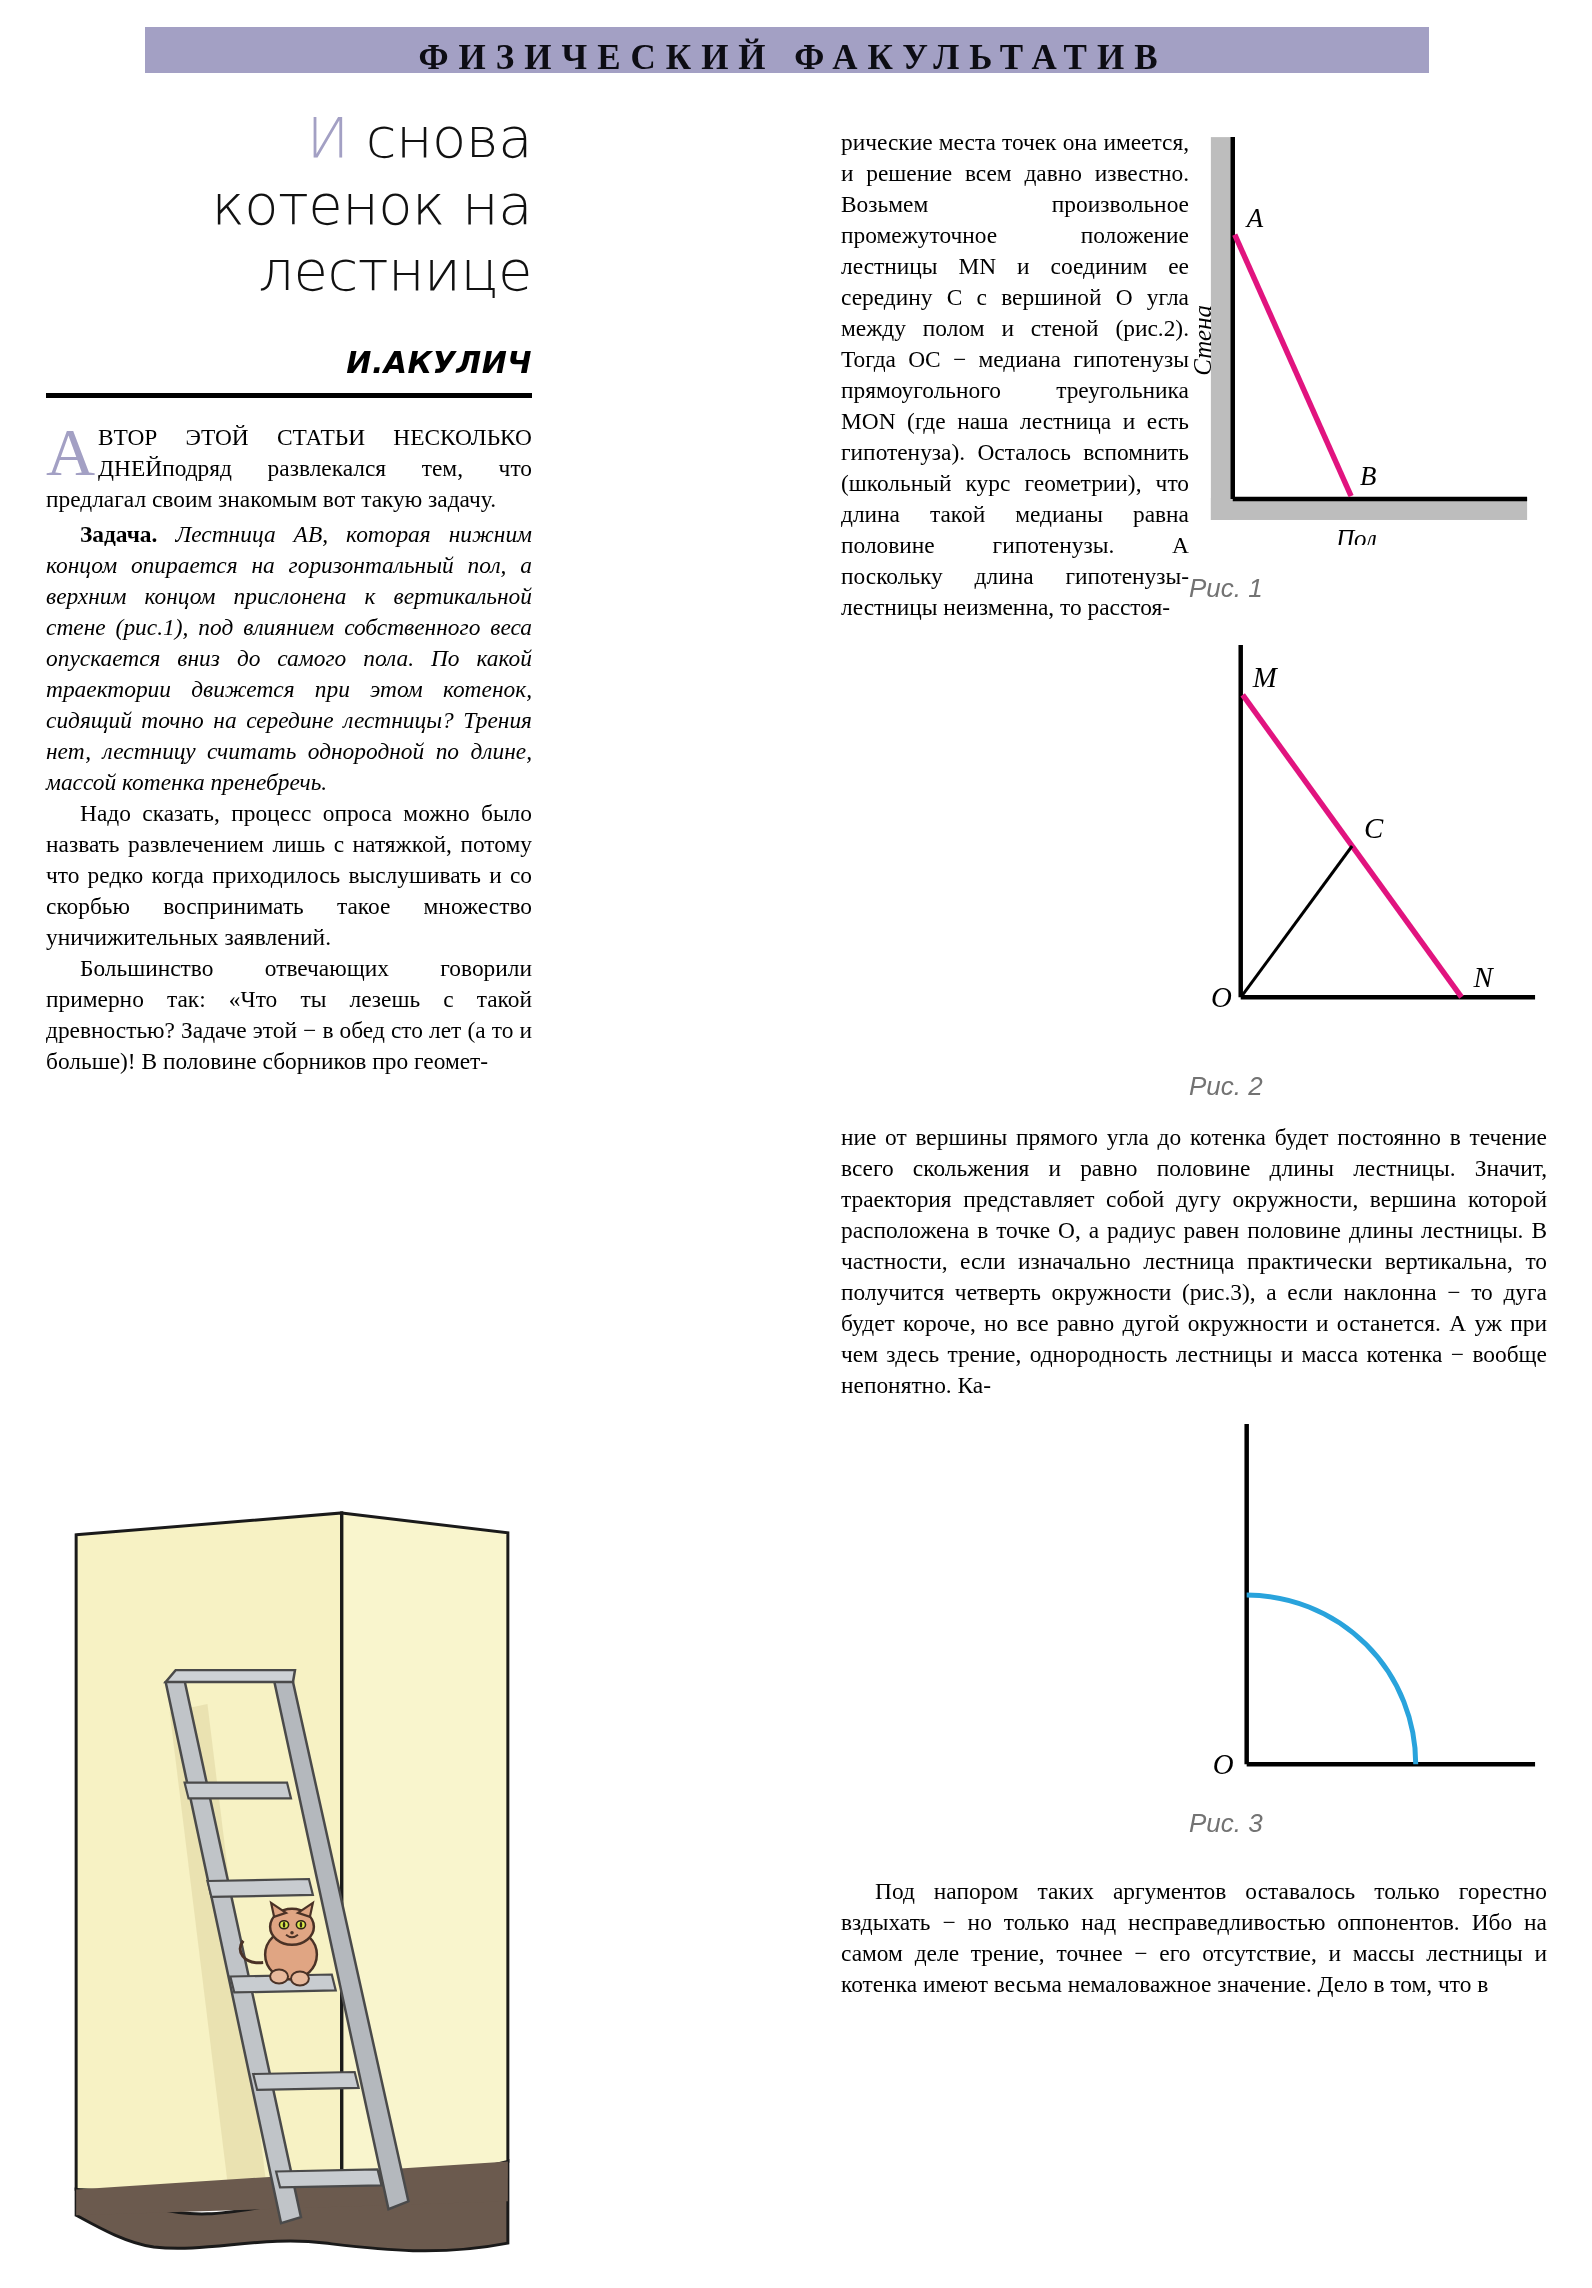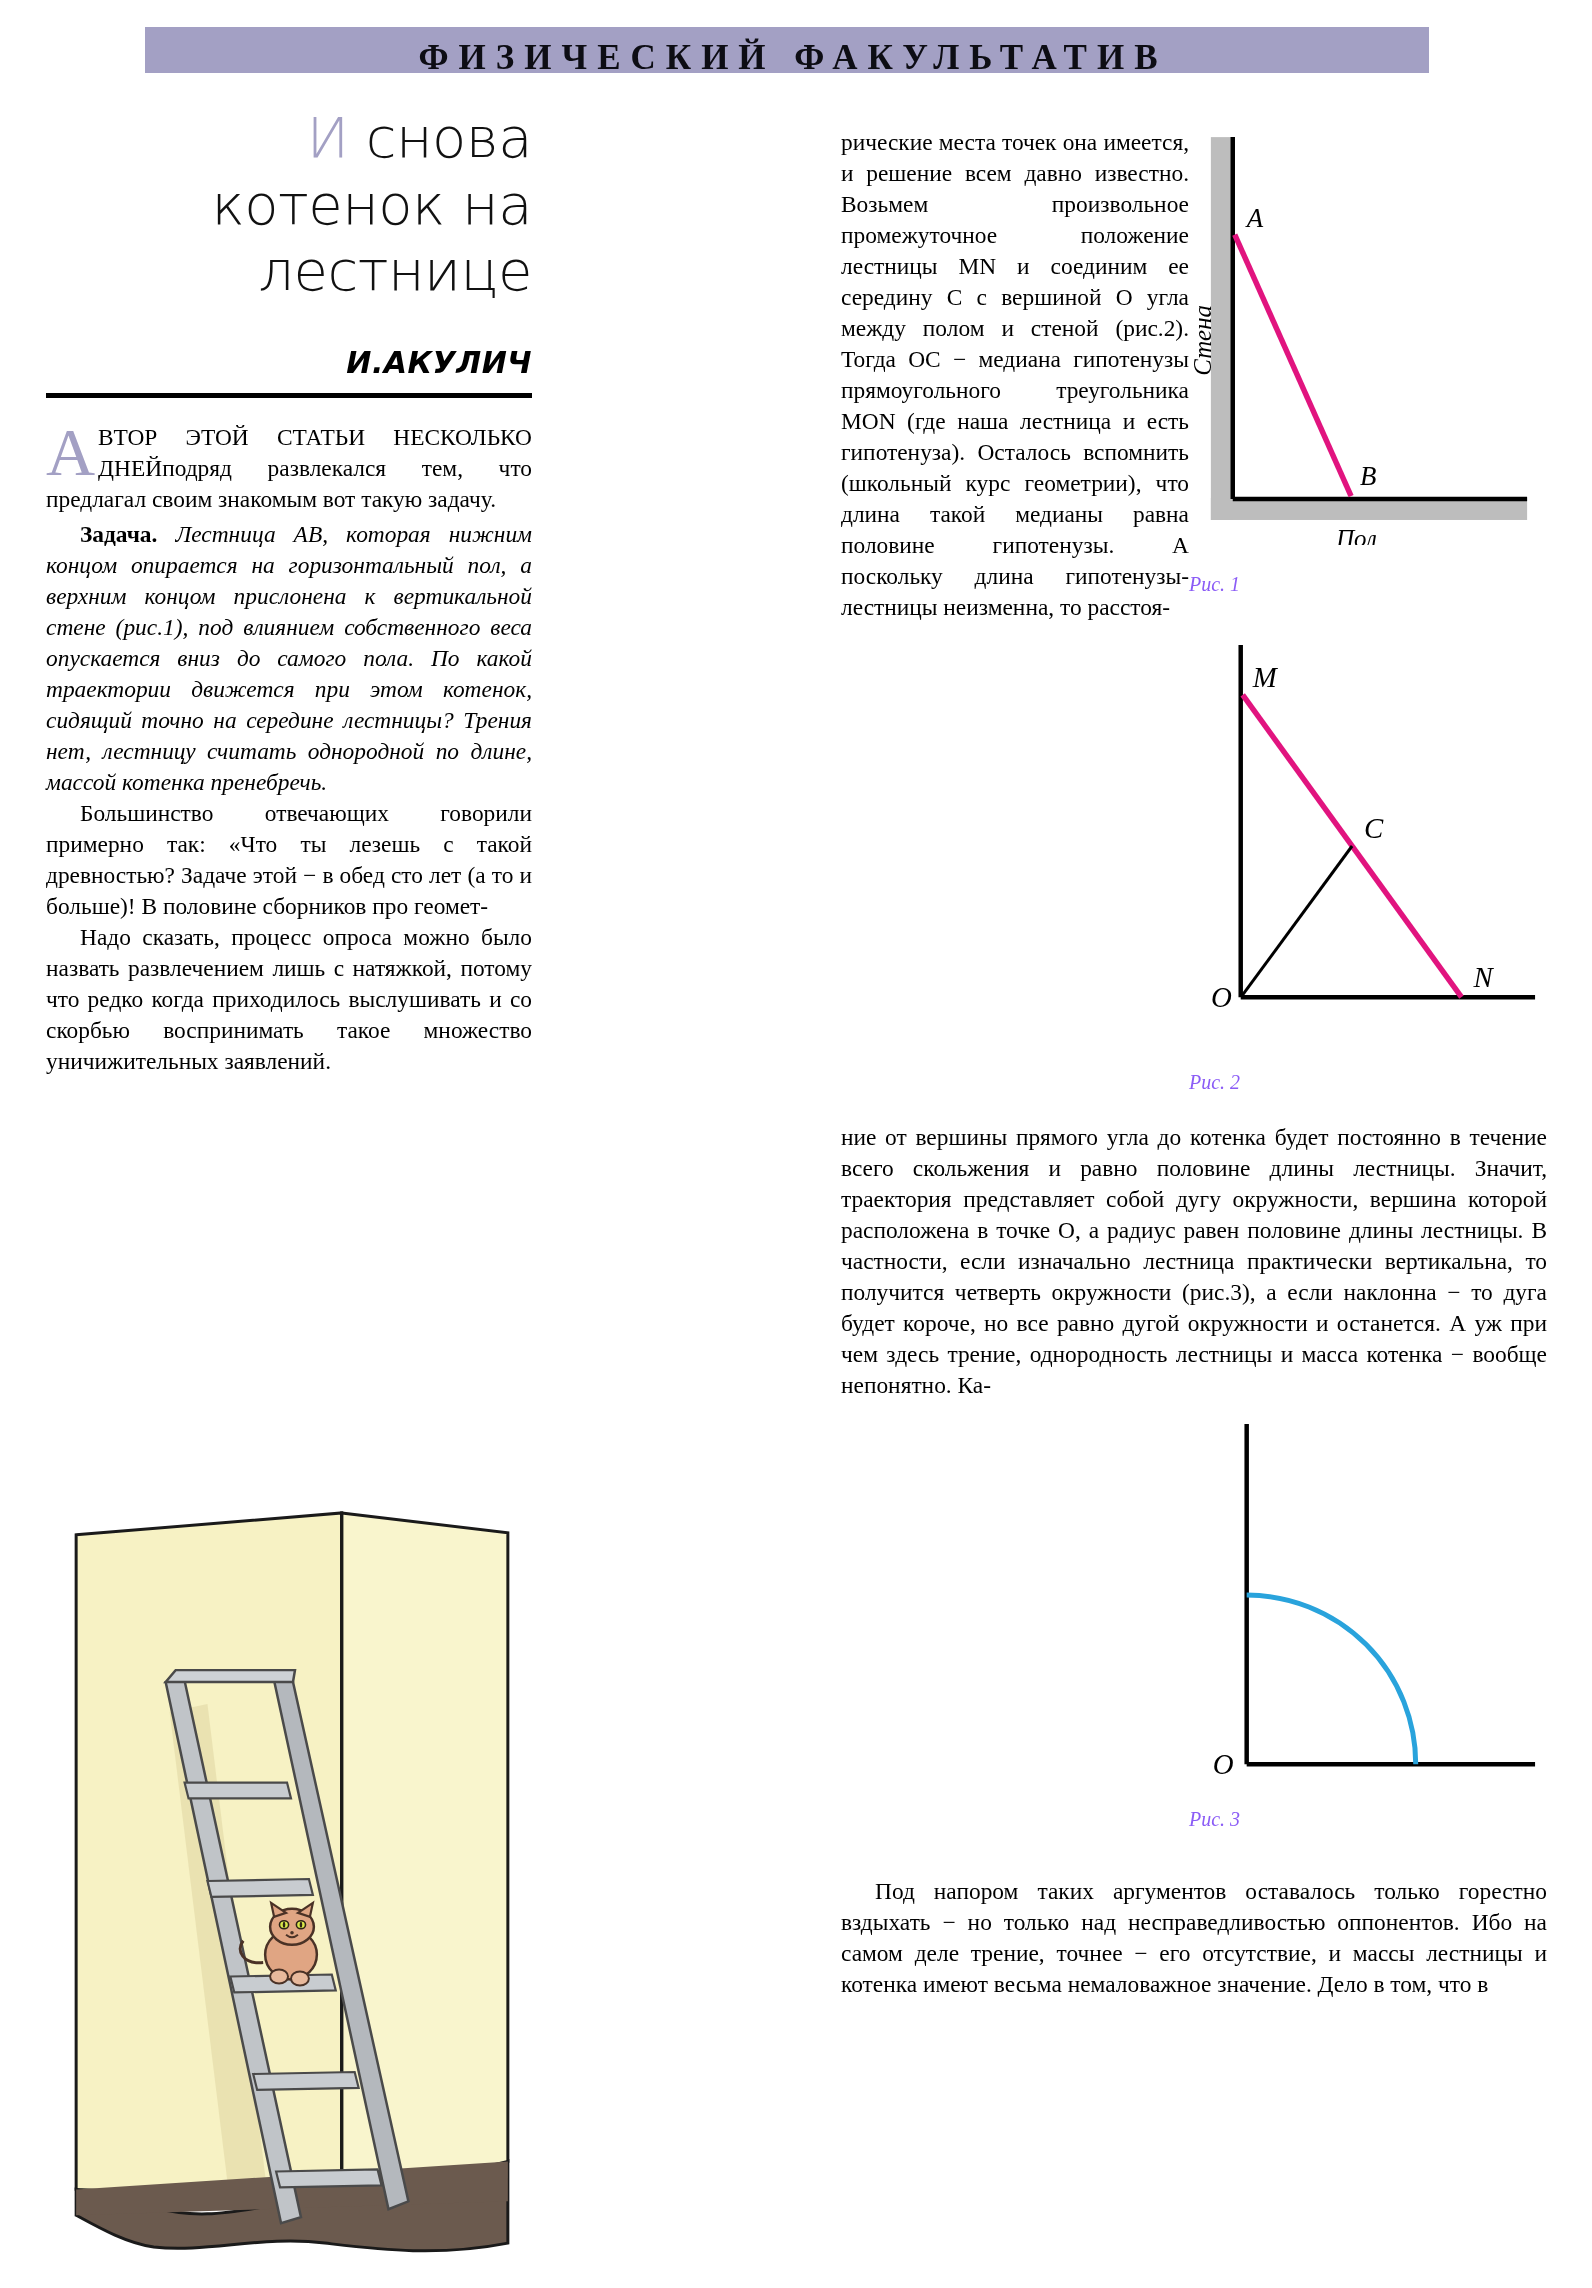--- a/index.html
+++ b/index.html
@@ -155,24 +155,24 @@
     top: 1876px;
     width: 706px;
   }
 
   
   .fig {
     position: absolute;
   }
   .fig svg { display: block; }
   .fig-caption {
-    font-family: Liberation Serif, serif;
+    font-family: Liberation Sans, sans-serif;
     font-style: italic;
-    font-size: 20px;
-    color: #8b5cf6;
+    font-size: 26px;
+    color: #737373;
   }
   #fig1 { left: 1189px; top: 127px; }
   #fig2 { left: 1189px; top: 637px; }
   #fig3 { left: 1189px; top: 1418px; }
 
   .fig-label-serif {
     font-family: "Liberation Serif", "DejaVu Serif", serif;
     font-style: italic;
     font-size: 27px;
   }
@@ -200,25 +200,25 @@
     <div class="body-text lead">
       <span class="dropcap">А</span>
       <p class="lead-first noindent"><span class="smallcaps">ВТОР ЭТОЙ СТАТЬИ НЕСКОЛЬКО ДНЕЙ</span><span>подряд развлекался тем, что предлагал своим знакомым вот такую задачу.</span></p>
     </div>
 
     <div class="body-text" style="margin-top:4px;">
       <p><b>Задача.</b><i> Лестница AB, которая нижним концом опирается на горизонтальный пол, а верхним концом прислонена к вертикальной стене (рис.1), под влиянием собственного веса опускается вниз до самого пола. По какой траектории движется при этом котенок, сидящий точно на середине лестницы? Трения нет, лестницу считать однородной по длине, массой котенка пренебречь.</i></p>
     </div>
 
     <div class="body-text">
+      <p>Надо сказать, процесс опроса можно было назвать развлечением лишь с натяжкой, потому что редко когда приходилось выслушивать и со скорбью воспринимать такое множество уничижительных заявлений.</p>
+    </div>
+
+    <div class="body-text">
       <p>Большинство отвечающих говорили примерно так: «Что ты лезешь с такой древностью? Задаче этой − в обед сто лет (а то и больше)! В половине сборников про геомет-</p>
-    </div>
-
-    <div class="body-text">
-      <p>Надо сказать, процесс опроса можно было назвать развлечением лишь с натяжкой, потому что редко когда приходилось выслушивать и со скорбью воспринимать такое множество уничижительных заявлений.</p>
     </div>
 
   </div>
 
   <div class="illus">
     <svg width="468" height="756" viewBox="0 0 470 760" xmlns="http://www.w3.org/2000/svg">
       <defs>
         <linearGradient id="wallShade" x1="0" y1="0" x2="1" y2="0">
           <stop offset="0%" stop-color="#f2ecb8"></stop>
           <stop offset="100%" stop-color="#f9f5cd"></stop>

